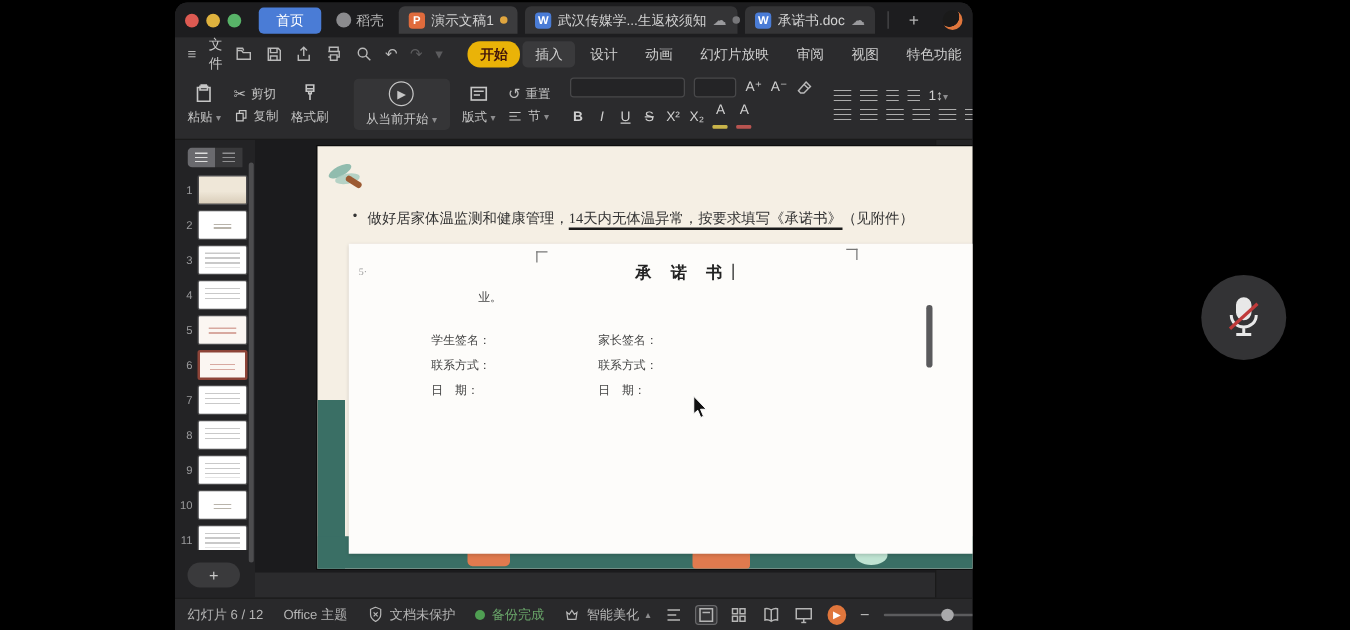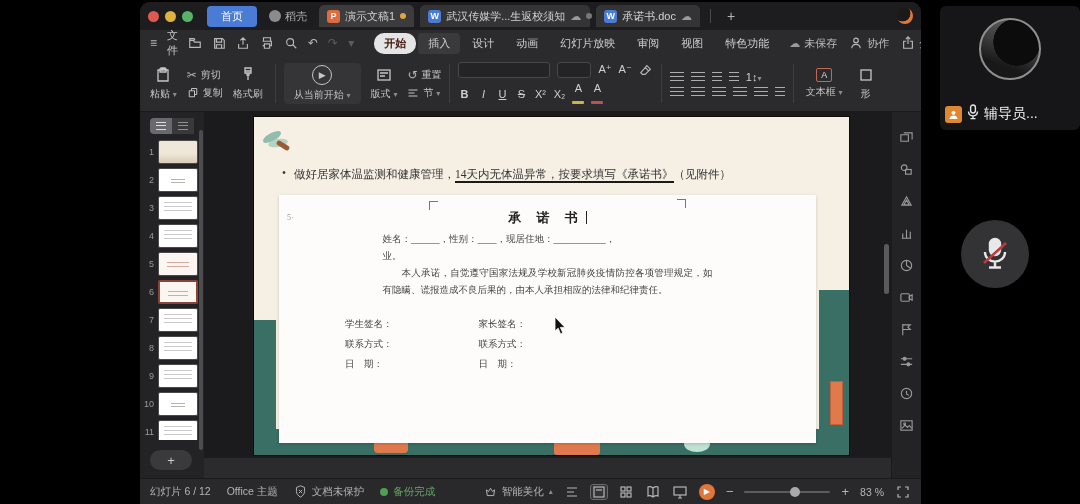--- a/index.html
+++ b/index.html
@@ -1,19 +1,19 @@
 <!DOCTYPE html>
 <html><head>
 <meta charset="utf-8">
 <style>
   html,body{margin:0;padding:0;background:#000;}
   *{box-sizing:border-box;}
   .stage{position:relative;width:1080px;height:504px;background:#000;overflow:hidden;
          font-family:"Liberation Sans","DejaVu Sans",sans-serif;color:#c8c8c8;}
-  .win{position:absolute;left:140px;top:2px;width:781px;height:502px;background:#2b2b2d;
+  .win{position:absolute;left:140px;top:2px;width:638px;height:502px;background:#2b2b2d;
        border-radius:10px 10px 0 0;overflow:hidden;}
   
   .titlebar{height:28px;background:#1d1d1f;display:flex;align-items:center;padding:0 8px;gap:6px;}
   .tl{width:11px;height:11px;border-radius:50%;display:inline-block;}
   .tl.r{background:#dd5a52}.tl.y{background:#dfb23e}.tl.g{background:#58b368}
   .homebtn{background:#4a7cd6;color:#fff;font-size:11px;padding:3px 14px;border-radius:4px;margin-left:8px;}
   .docer{display:flex;align-items:center;gap:4px;font-size:11px;color:#b5b5b5;padding:0 6px;}
   .docer-ic{width:12px;height:12px;border-radius:50%;background:#8b8b8e;display:inline-block;}
   .dtab{display:flex;align-items:center;gap:5px;background:#343436;height:22px;border-radius:5px 5px 0 0;
         padding:0 8px;font-size:11px;color:#d2d2d2;max-width:170px;white-space:nowrap;}
@@ -29,21 +29,21 @@
   .themeic{width:16px;height:16px;border-radius:50%;margin-left:auto;
            background:radial-gradient(circle at 34% 34%,#1a1a1a 52%,#e0763c 55%);}
   
   .menubar{height:26px;display:flex;align-items:center;padding:0 10px;gap:10px;font-size:11px;background:#2b2b2d;}
   .mico{color:#b9b9b9;font-size:12px;line-height:1;}
   .mico.dis{color:#5c5c5e;}
   .msvg{display:inline-flex;width:14px;height:14px;}
   .msvg svg{width:14px;height:14px;stroke:#b9b9b9;fill:none;stroke-width:1.3;}
   #menu-tabs{display:flex;align-items:center;gap:2px;margin-left:10px;}
   .mtab{padding:3px 10px;color:#cfcfcf;border-radius:10px;white-space:nowrap;}
-  .mtab.active{background:#e5e5e5;color:#42160a;font-weight:bold;}
+  .mtab.active{background:#eab308;color:#42160a;font-weight:bold;}
   .mtab.hov{background:#3a3a3c;border-radius:4px;}
   .menuright{margin-left:auto;display:flex;align-items:center;gap:12px;font-size:11px;color:#bdbdbd;}
   .mr-item{display:flex;align-items:center;gap:4px;white-space:nowrap;}
   
   .toolbar{height:56px;background:#2b2b2d;border-bottom:1px solid #1a1a1a;display:flex;align-items:stretch;
            padding:4px 6px;gap:6px;font-size:10px;color:#c6c6c6;}
   .tgroup{display:flex;align-items:center;gap:6px;}
   .tdiv{width:1px;background:#3d3d3f;margin:4px 2px;}
   .bigbtn{display:flex;flex-direction:column;align-items:center;justify-content:center;gap:3px;padding:0 4px;white-space:nowrap;}
   .bigbtn .glyph{width:18px;height:18px;display:flex;align-items:center;justify-content:center;}
@@ -476,23 +476,21 @@
             <div class="bullet">
               <span class="mark">•</span>
               <span><span>做好居家体温监测和健康管理，</span><span class="uline">14天内无体温异常，按要求填写《承诺书》</span><span>（见附件）</span></span>
             </div>
             <div class="paper">
               <span class="crop cl"></span>
               <span class="crop cr"></span>
               <span class="marginmark">5·</span>
               <div class="doctitle"><span>承 诺 书</span><span class="caret"></span></div>
               <div class="docbody">
-                <div class="docline">姓名：______，性别：____，现居住地：___________，</div>
                 <div class="docline">业。</div>
-                <div class="indent">本人承诺，自觉遵守国家法规及学校新冠肺炎疫情防控各项管理规定，如有隐瞒、谎报造成不良后果的，由本人承担相应的法律和纪律责任。</div>
               </div>
               <div class="signblock">
                 <div>
                   <div>学生签名：</div>
                   <div>联系方式：</div>
                   <div>日　期：</div>
                 </div>
                 <div>
                   <div>家长签名：</div>
                   <div>联系方式：</div>
@@ -631,38 +629,20 @@
         <span>83 %</span>
         <span class="vicon">
             <svg viewBox="0 0 14 14">
               <path d="M2 5V2h3M9 2h3v3M12 9v3H9M5 12H2V9"></path>
             </svg>
           </span>
       </span>
     </div>
   </div>
 
-  <div class="vcall">
-    <div class="avatar"></div>
-    <div class="vrow">
-      <span class="vbadge">
-        <svg viewBox="0 0 12 12">
-            <circle cx="6" cy="4" r="2.2"></circle>
-            <path d="M1.5 11c.5-2.6 2.3-3.8 4.5-3.8S10 8.4 10.5 11z"></path>
-          </svg>
-      </span>
-      <span class="vmic">
-        <svg viewBox="0 0 14 16">
-            <rect x="4.6" y="1" width="4.8" height="8" rx="2.4"></rect>
-            <path d="M2.5 7.5c0 2.6 2 4.4 4.5 4.4s4.5-1.8 4.5-4.4M7 12v2.4M4.5 14.6h5"></path>
-          </svg>
-      </span>
-      <span class="vname">辅导员...</span>
-    </div>
-  </div>
 
   <div class="micbtn">
     <svg viewBox="0 0 30 34">
       <g stroke="#e8e8e8" stroke-width="2.4" fill="none">
         <rect x="10" y="2" width="10" height="16" rx="5" fill="#e8e8e8"></rect>
         <path d="M5 15c0 5.8 4.4 9.6 10 9.6S25 20.8 25 15M15 25v5M9 30.5h12"></path>
       </g>
       <line x1="4" y1="26" x2="26" y2="6" stroke="#c03a3a" stroke-width="2.6"></line>
     </svg>
   </div>

